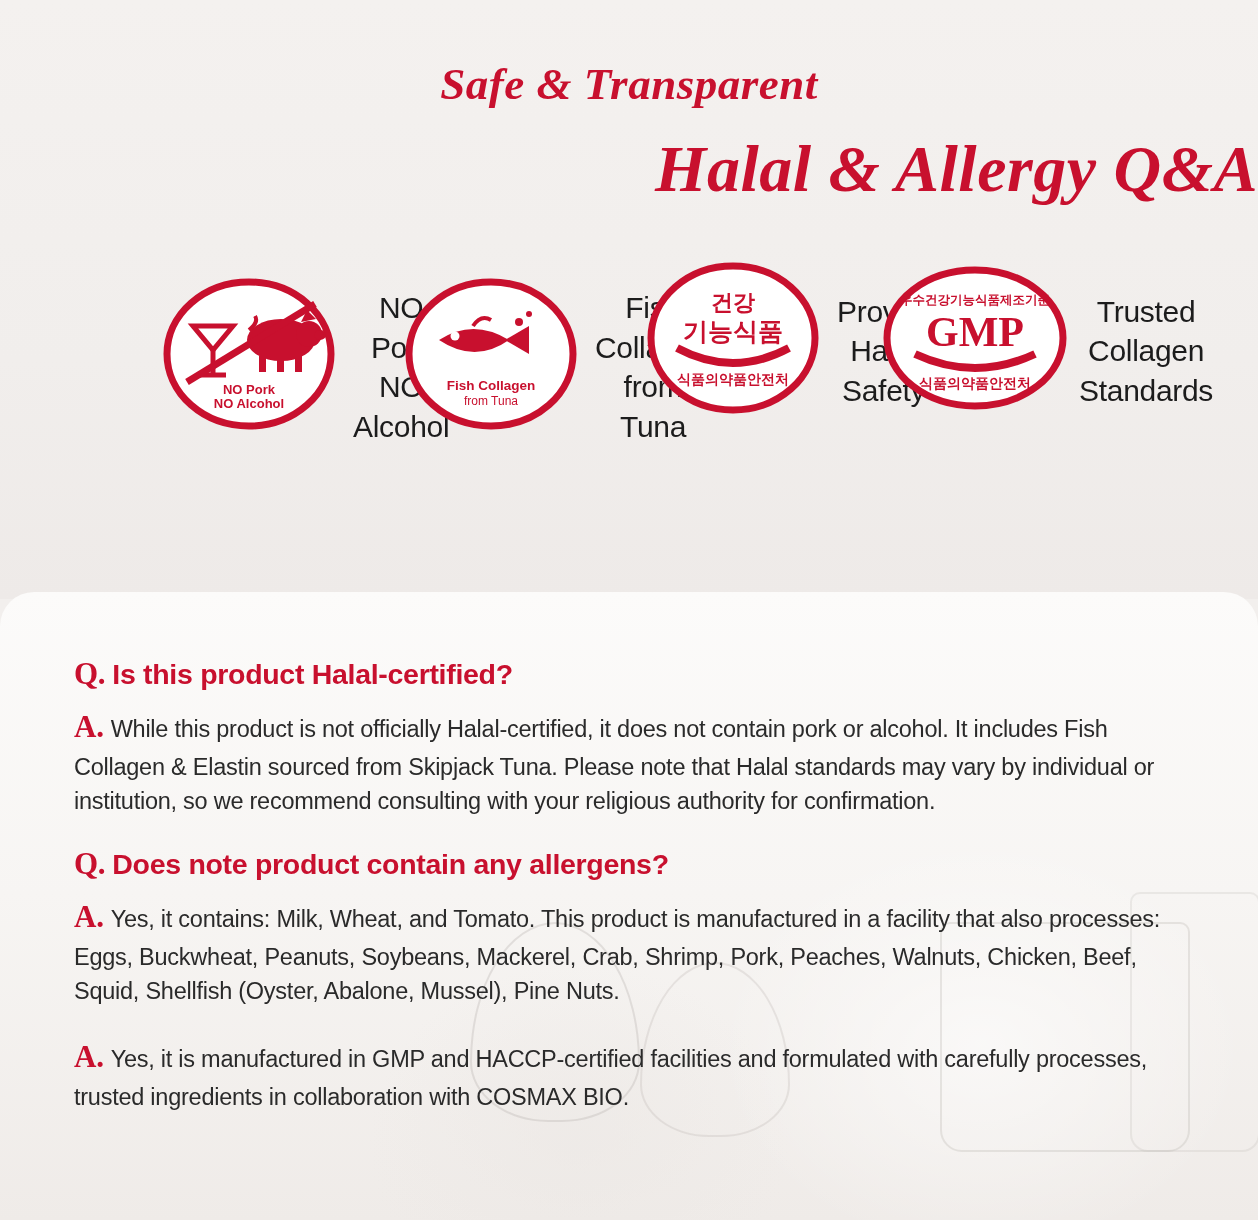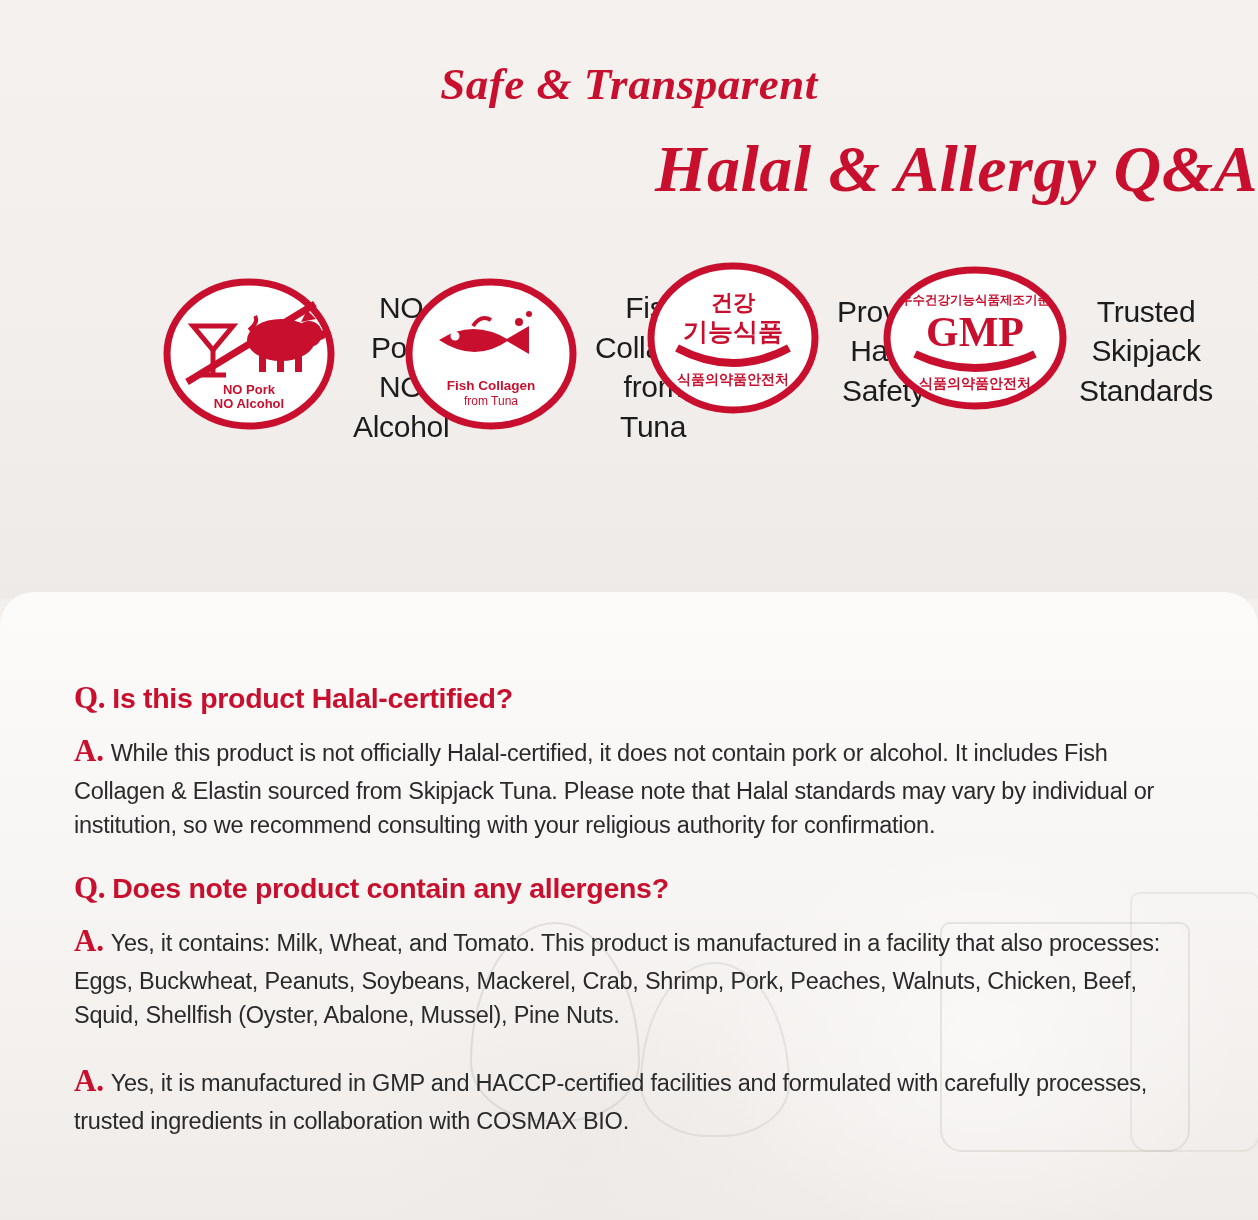--- a/index.html
+++ b/index.html
@@ -101,21 +101,21 @@
   .ghost.flask-a { left: 470px; top: 330px; width: 170px; height: 200px; border-radius: 50% 50% 46% 46% / 70% 70% 30% 30%; border-color: rgba(185,181,177,0.35); }
   .ghost.flask-b { left: 640px; top: 370px; width: 150px; height: 175px; border-radius: 50% 50% 46% 46% / 70% 70% 30% 30%; border-color: rgba(185,181,177,0.28); }
   .ghost.beaker  { left: 940px; top: 330px; width: 250px; height: 230px; border-radius: 10px 10px 22px 22px; border-color: rgba(185,181,177,0.30); }
   .ghost.beaker2 { left: 1130px; top: 300px; width: 130px; height: 260px; border-radius: 10px 10px 18px 18px; border-color: rgba(185,181,177,0.22); }
 
   .qa-inner {
     position: relative;
     padding: 62px 74px 0 74px;
   }
 
-  .qa-block { margin-bottom: 26px; margin-top: 24px; }
+  .qa-block { margin-bottom: 26px; }
   .qa-question {
     font-size: 28.5px;
     font-weight: bold;
     color: #c8102e;
     line-height: 1.3;
     letter-spacing: -0.3px;
     margin-bottom: 10px;
   }
   .qa-question .marker,
   .qa-answer .marker {
@@ -208,21 +208,21 @@
     <div class="badge">
       <div class="badge-art">
         <svg width="208" height="152" viewBox="0 0 208 152" aria-hidden="true">
           <ellipse cx="104" cy="76" rx="88" ry="68" fill="#ffffff" stroke="#c8102e" stroke-width="7"></ellipse>
           <text x="104" y="42" text-anchor="middle" font-family="Liberation Sans, sans-serif" font-size="12.5" font-weight="bold" fill="#c8102e">우수건강기능식품제조기준</text>
           <text x="104" y="84" text-anchor="middle" font-family="Liberation Serif, serif" font-size="42" font-weight="bold" fill="#c8102e">GMP</text>
           <path d="M44 92 q60 28 120 0" fill="none" stroke="#c8102e" stroke-width="8"></path>
           <text x="104" y="126" text-anchor="middle" font-family="Liberation Sans, sans-serif" font-size="14" font-weight="bold" fill="#c8102e">식품의약품안전처</text>
         </svg>
       </div>
-      <div class="badge-label">Trusted Skipjack
+      <div class="badge-label">Trusted Collagen
 Standards</div>
     </div>
 
   </div>
 </div>
 
 <div class="qa-section">
   <div class="ghost flask-a"></div>
   <div class="ghost flask-b"></div>
   <div class="ghost beaker"></div>

